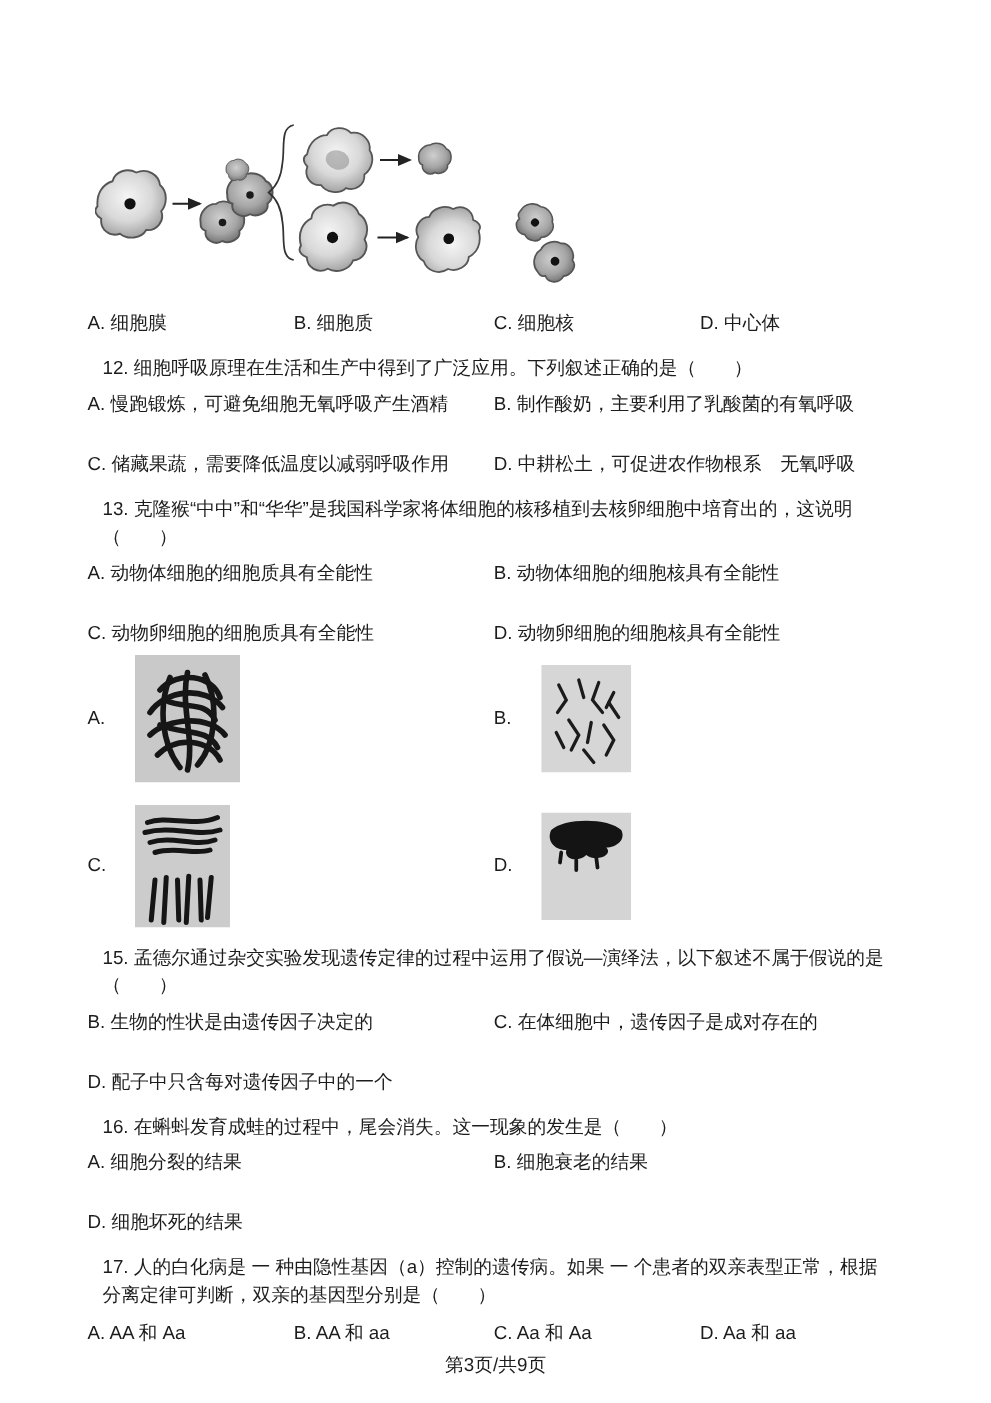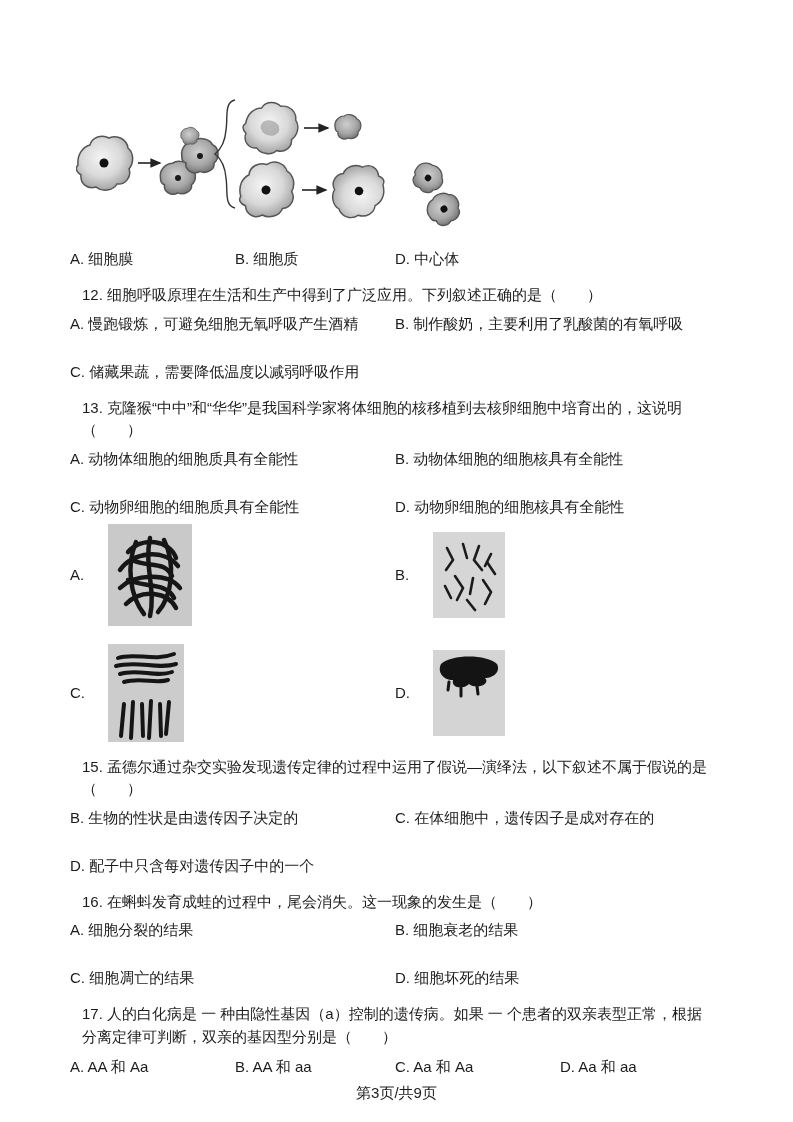--- a/index.html
+++ b/index.html
@@ -89,28 +89,30 @@
         <g transform="translate(368,119) rotate(-30) scale(1.25)">
           <use href="#blobS" fill="url(#gDark)" stroke="#555" stroke-width="1.1"></use>
           <circle r="2.8" fill="#111"></circle>
         </g>
       </svg>
     </div>
 
     <div class="opt-row4">
       <span class="opt">A. 细胞膜</span>
       <span class="opt">B. 细胞质</span>
+      <span class="opt">C. 细胞核</span>
       <span class="opt">D. 中心体</span>
     </div>
 
     <div class="stem">12. 细胞呼吸原理在生活和生产中得到了广泛应用。下列叙述正确的是（　　）</div>
     <div class="opt-grid2">
       <span class="opt">A. 慢跑锻炼，可避免细胞无氧呼吸产生酒精</span>
       <span class="opt">B. 制作酸奶，主要利用了乳酸菌的有氧呼吸</span>
       <span class="opt">C. 储藏果蔬，需要降低温度以减弱呼吸作用</span>
+      <span class="opt">D. 中耕松土，可促进农作物根系　无氧呼吸</span>
     </div>
 
     <div class="stem">13. 克隆猴“中中”和“华华”是我国科学家将体细胞的核移植到去核卵细胞中培育出的，这说明（　　）</div>
     <div class="opt-grid2">
       <span class="opt">A. 动物体细胞的细胞质具有全能性</span>
       <span class="opt">B. 动物体细胞的细胞核具有全能性</span>
       <span class="opt">C. 动物卵细胞的细胞质具有全能性</span>
       <span class="opt">D. 动物卵细胞的细胞核具有全能性</span>
     </div>
 
@@ -190,21 +192,20 @@
     <div class="opt-grid2">
       <span class="opt">B. 生物的性状是由遗传因子决定的</span>
       <span class="opt">C. 在体细胞中，遗传因子是成对存在的</span>
       <span class="opt">D. 配子中只含每对遗传因子中的一个</span>
     </div>
 
     <div class="stem">16. 在蝌蚪发育成蛙的过程中，尾会消失。这一现象的发生是（　　）</div>
     <div class="opt-grid2">
       <span class="opt">A. 细胞分裂的结果</span>
       <span class="opt">B. 细胞衰老的结果</span>
-      <span class="opt">C. 细胞凋亡的结果</span>
       <span class="opt">D. 细胞坏死的结果</span>
     </div>
 
     <div class="stem">17. 人的白化病是 一 种由隐性基因（a）控制的遗传病。如果 一 个患者的双亲表型正常，根据分离定律可判断，双亲的基因型分别是（　　）</div>
     <div class="opt-row4">
       <span class="opt">A. AA 和 Aa</span>
       <span class="opt">B. AA 和 aa</span>
       <span class="opt">C. Aa 和 Aa</span>
       <span class="opt">D. Aa 和 aa</span>
     </div>

